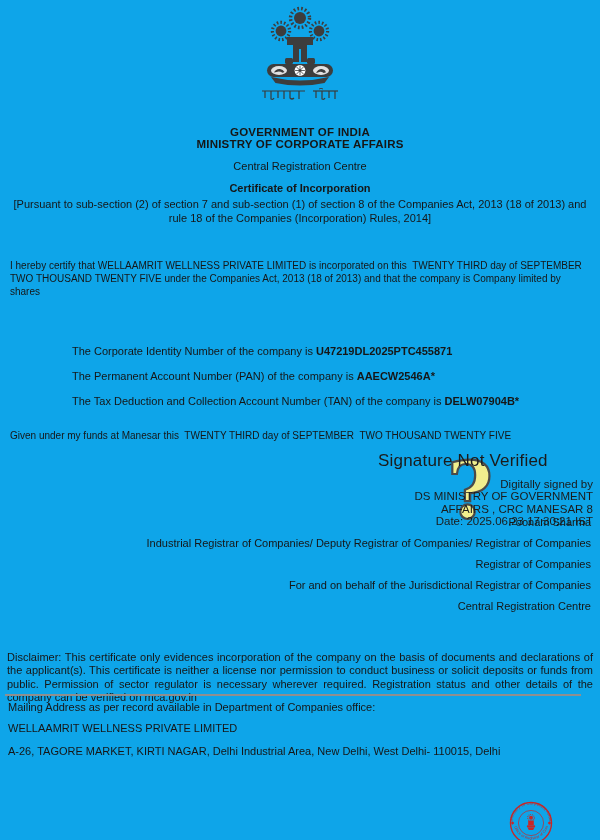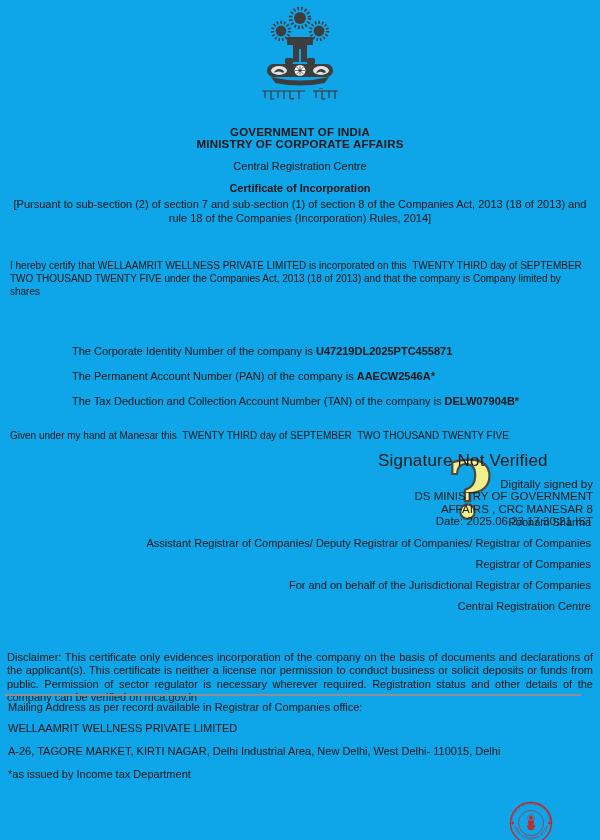--- a/index.html
+++ b/index.html
@@ -107,50 +107,49 @@
   <div class="abs idline" style="top:345px">
     <span>The Corporate Identity Number of the company is </span><b>U47219DL2025PTC455871</b>
   </div>
   <div class="abs idline" style="top:370px">
     <span>The Permanent Account Number (PAN) of the company is </span><b>AAECW2546A*</b>
   </div>
   <div class="abs idline" style="top:395px">
     <span>The Tax Deduction and Collection Account Number (TAN) of the company is </span><b>DELW07904B*</b>
   </div>
 
-  <div class="abs para given">Given under my hand at Manesar this  TWENTY THIRD day of SEPTEMBER  TWO THOUSAND TWENTY FIVE</div>
+  <div class="abs para given">Given under my funds at Manesar this  TWENTY THIRD day of SEPTEMBER  TWO THOUSAND TWENTY FIVE</div>
 
   <div class="abs sigblock">
     <svg class="qmark-svg" width="120" height="80" viewBox="0 0 120 80">
       <text x="60" y="67" text-anchor="middle" font-family="'DejaVu Serif',serif" font-weight="bold" font-size="78" fill="#f1ee8d" stroke="#4a4a4a" stroke-width="2.2">?</text>
     </svg>
     <div class="sig-status">Signature Not Verified</div>
     <div class="sig-details">
       <div>Digitally signed by</div>
       <div>DS MINISTRY OF GOVERNMENT</div>
       <div>AFFAIRS , CRC MANESAR 8</div>
       <div>Date: 2025.06.23 17:30:21 IST</div>
     </div>
   </div>
 
   <div class="abs signers">
     <div>Poonam Sharma</div>
-    <div>Assistant Registrar of Companies/ Deputy Registrar of Companies/ Registrar of Companies</div>
+    <div>Industrial Registrar of Companies/ Deputy Registrar of Companies/ Registrar of Companies</div>
     <div>Registrar of Companies</div>
     <div>For and on behalf of the Jurisdictional Registrar of Companies</div>
     <div>Central Registration Centre</div>
   </div>
 
   <div class="abs disclaimer">Disclaimer: This certificate only evidences incorporation of the company on the basis of documents and declarations of the applicant(s). This certificate is neither a license nor permission to conduct business or solicit deposits or funds from public. Permission of sector regulator is necessary wherever required. Registration status and other details of the company can be verified on mca.gov.in</div>
   <div class="abs sepline"></div>
 
-  <div class="abs mailing" style="top:701px">Mailing Address as per record available in Registrar of Companies office:</div>
+  <div class="abs mailing" style="top:701px">Mailing Address as per record available in Department of Companies office:</div>
   <div class="abs mailing" style="top:722px">WELLAAMRIT WELLNESS PRIVATE LIMITED</div>
   <div class="abs mailing" style="top:745px">A-26, TAGORE MARKET, KIRTI NAGAR, Delhi Industrial Area, New Delhi, West Delhi- 110015, Delhi</div>
-  <div class="abs mailing" style="top:768px">*as issued by Income tax Department</div>
 
   <div class="abs sealwrap">
     <svg width="52" height="52" viewBox="0 0 52 52">
       <defs>
         <path id="arcTop" d="M 7.5 26 A 18.5 18.5 0 0 1 44.5 26"></path>
         <path id="arcBottom" d="M 9 29 A 17.5 17.5 0 0 0 43 29"></path>
       </defs>
       <circle cx="26" cy="26" r="20.5" fill="none" stroke="#c62828" stroke-width="1.4"></circle>
       <circle cx="26" cy="26" r="12.6" fill="none" stroke="#c62828" stroke-width="0.7"></circle>
       <text font-family="'Liberation Sans',sans-serif" font-size="4.1" fill="#c62828" letter-spacing="0.2">

